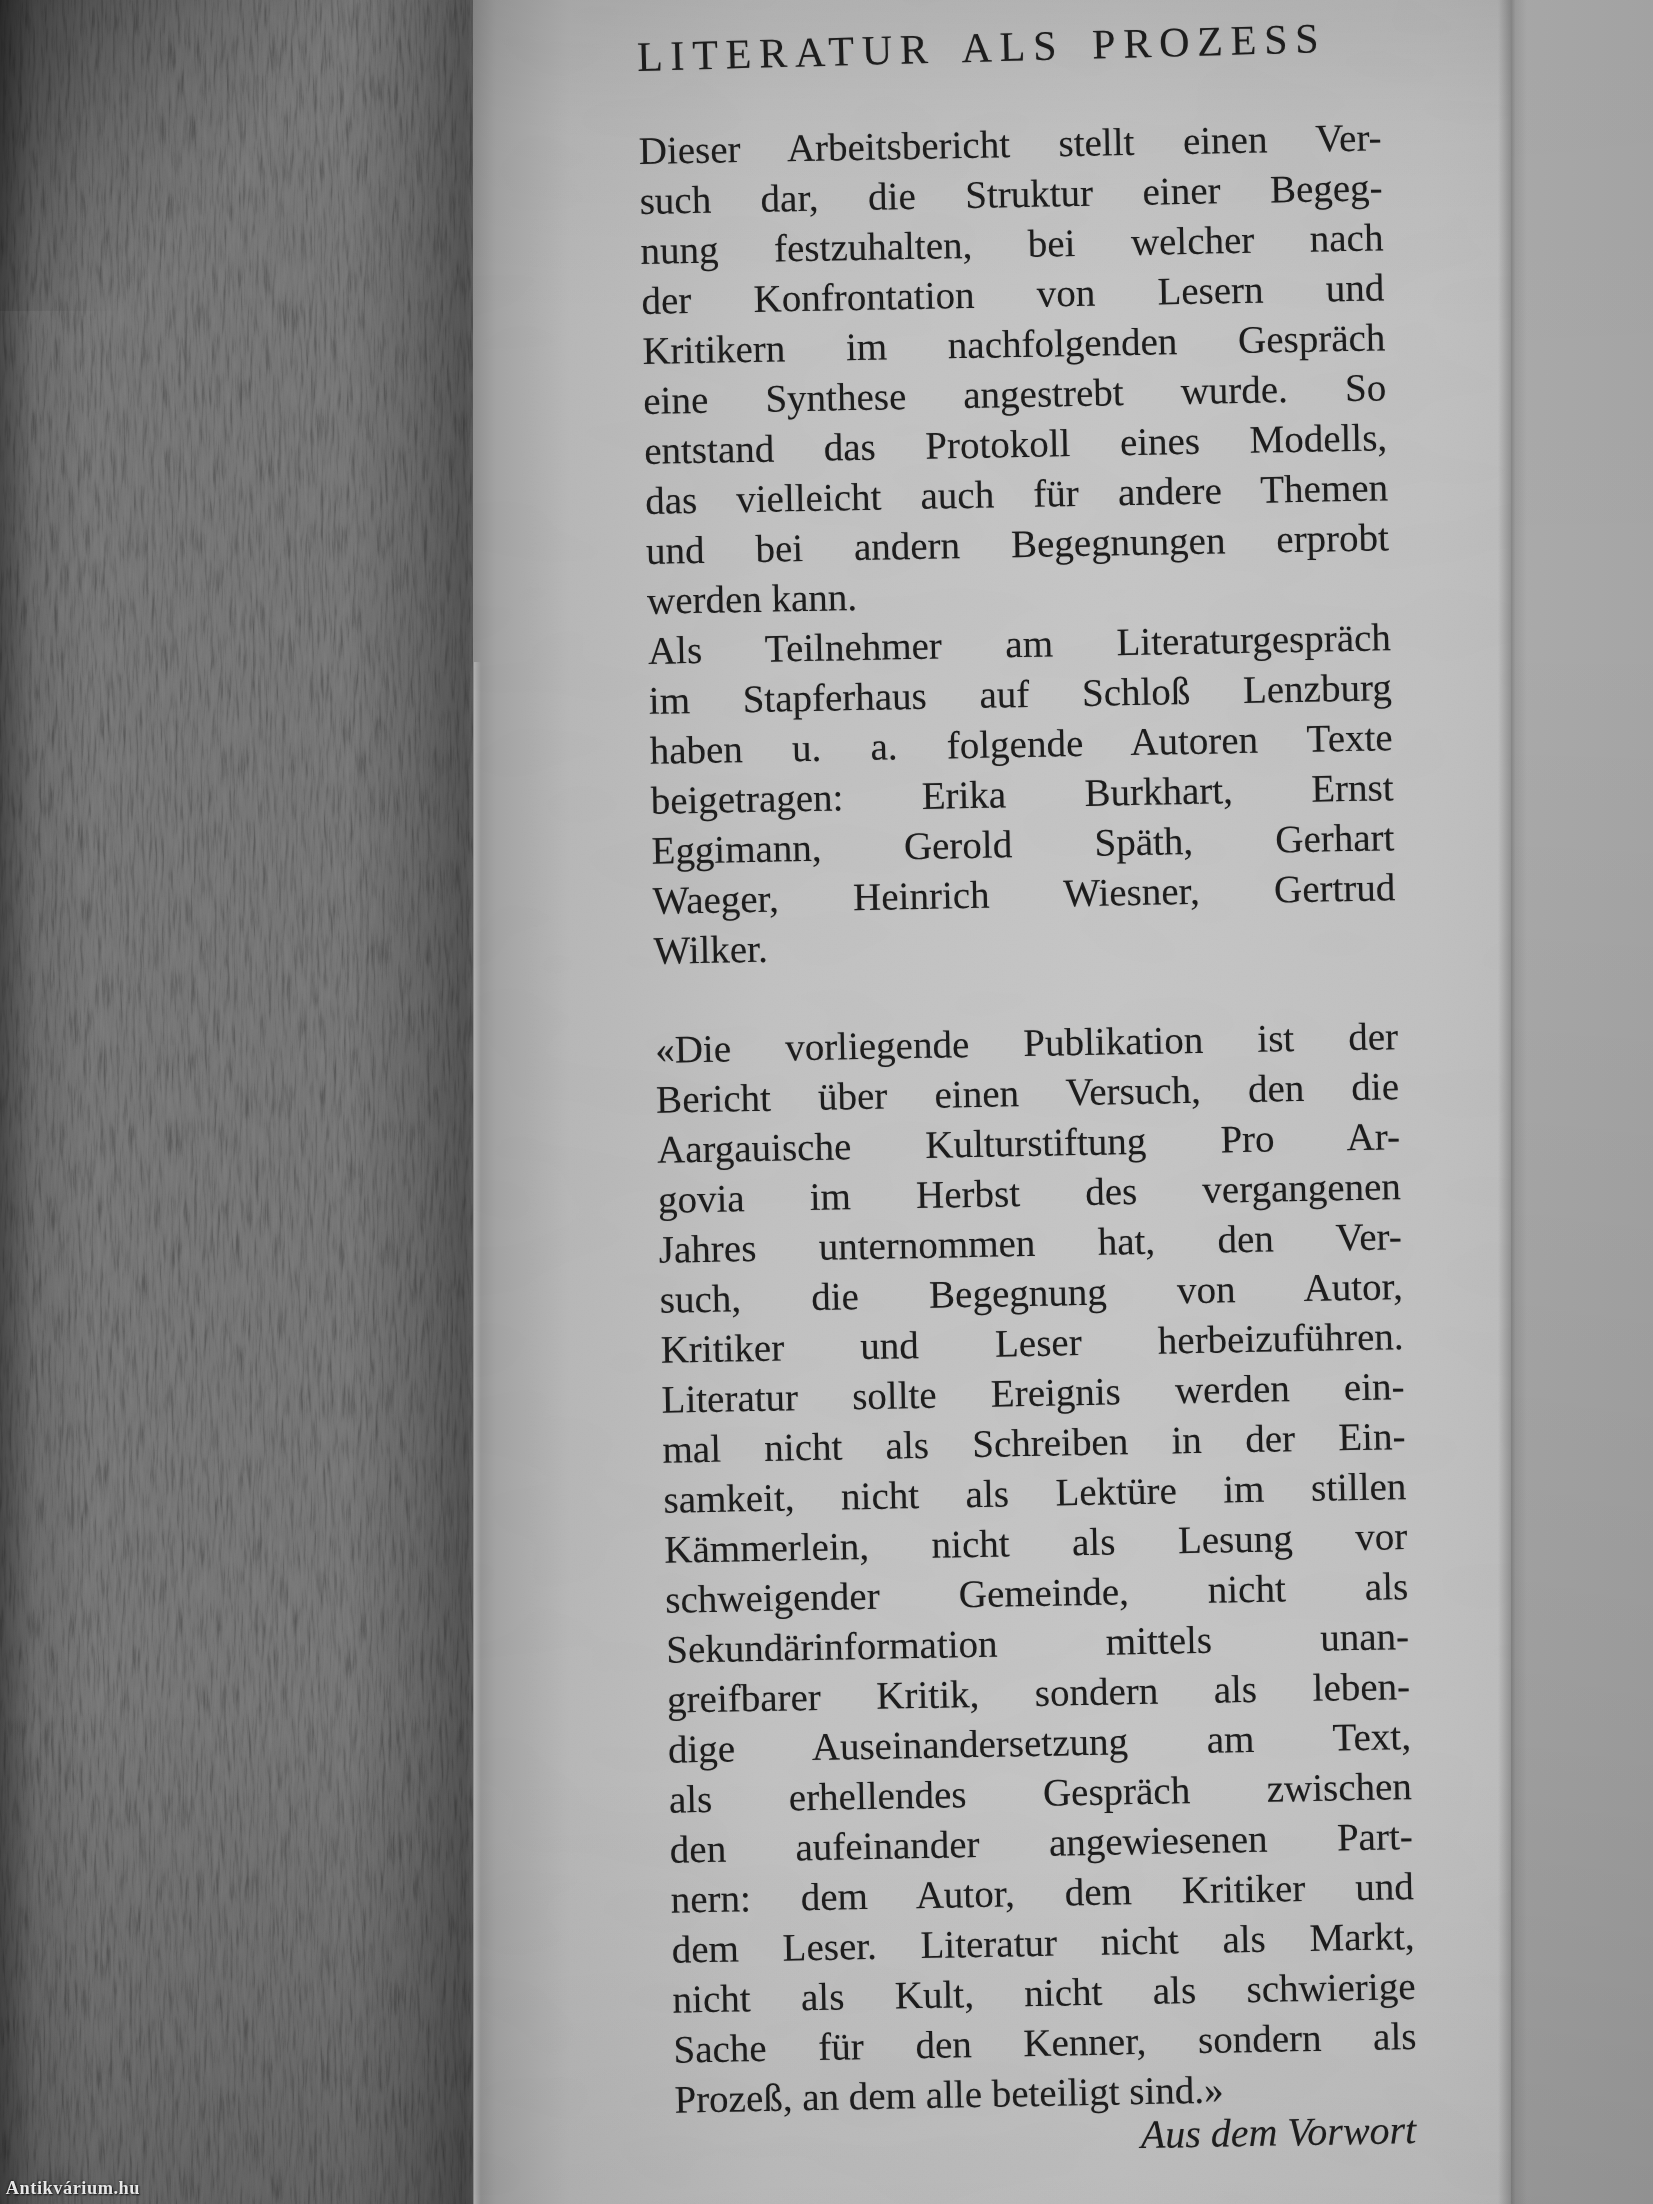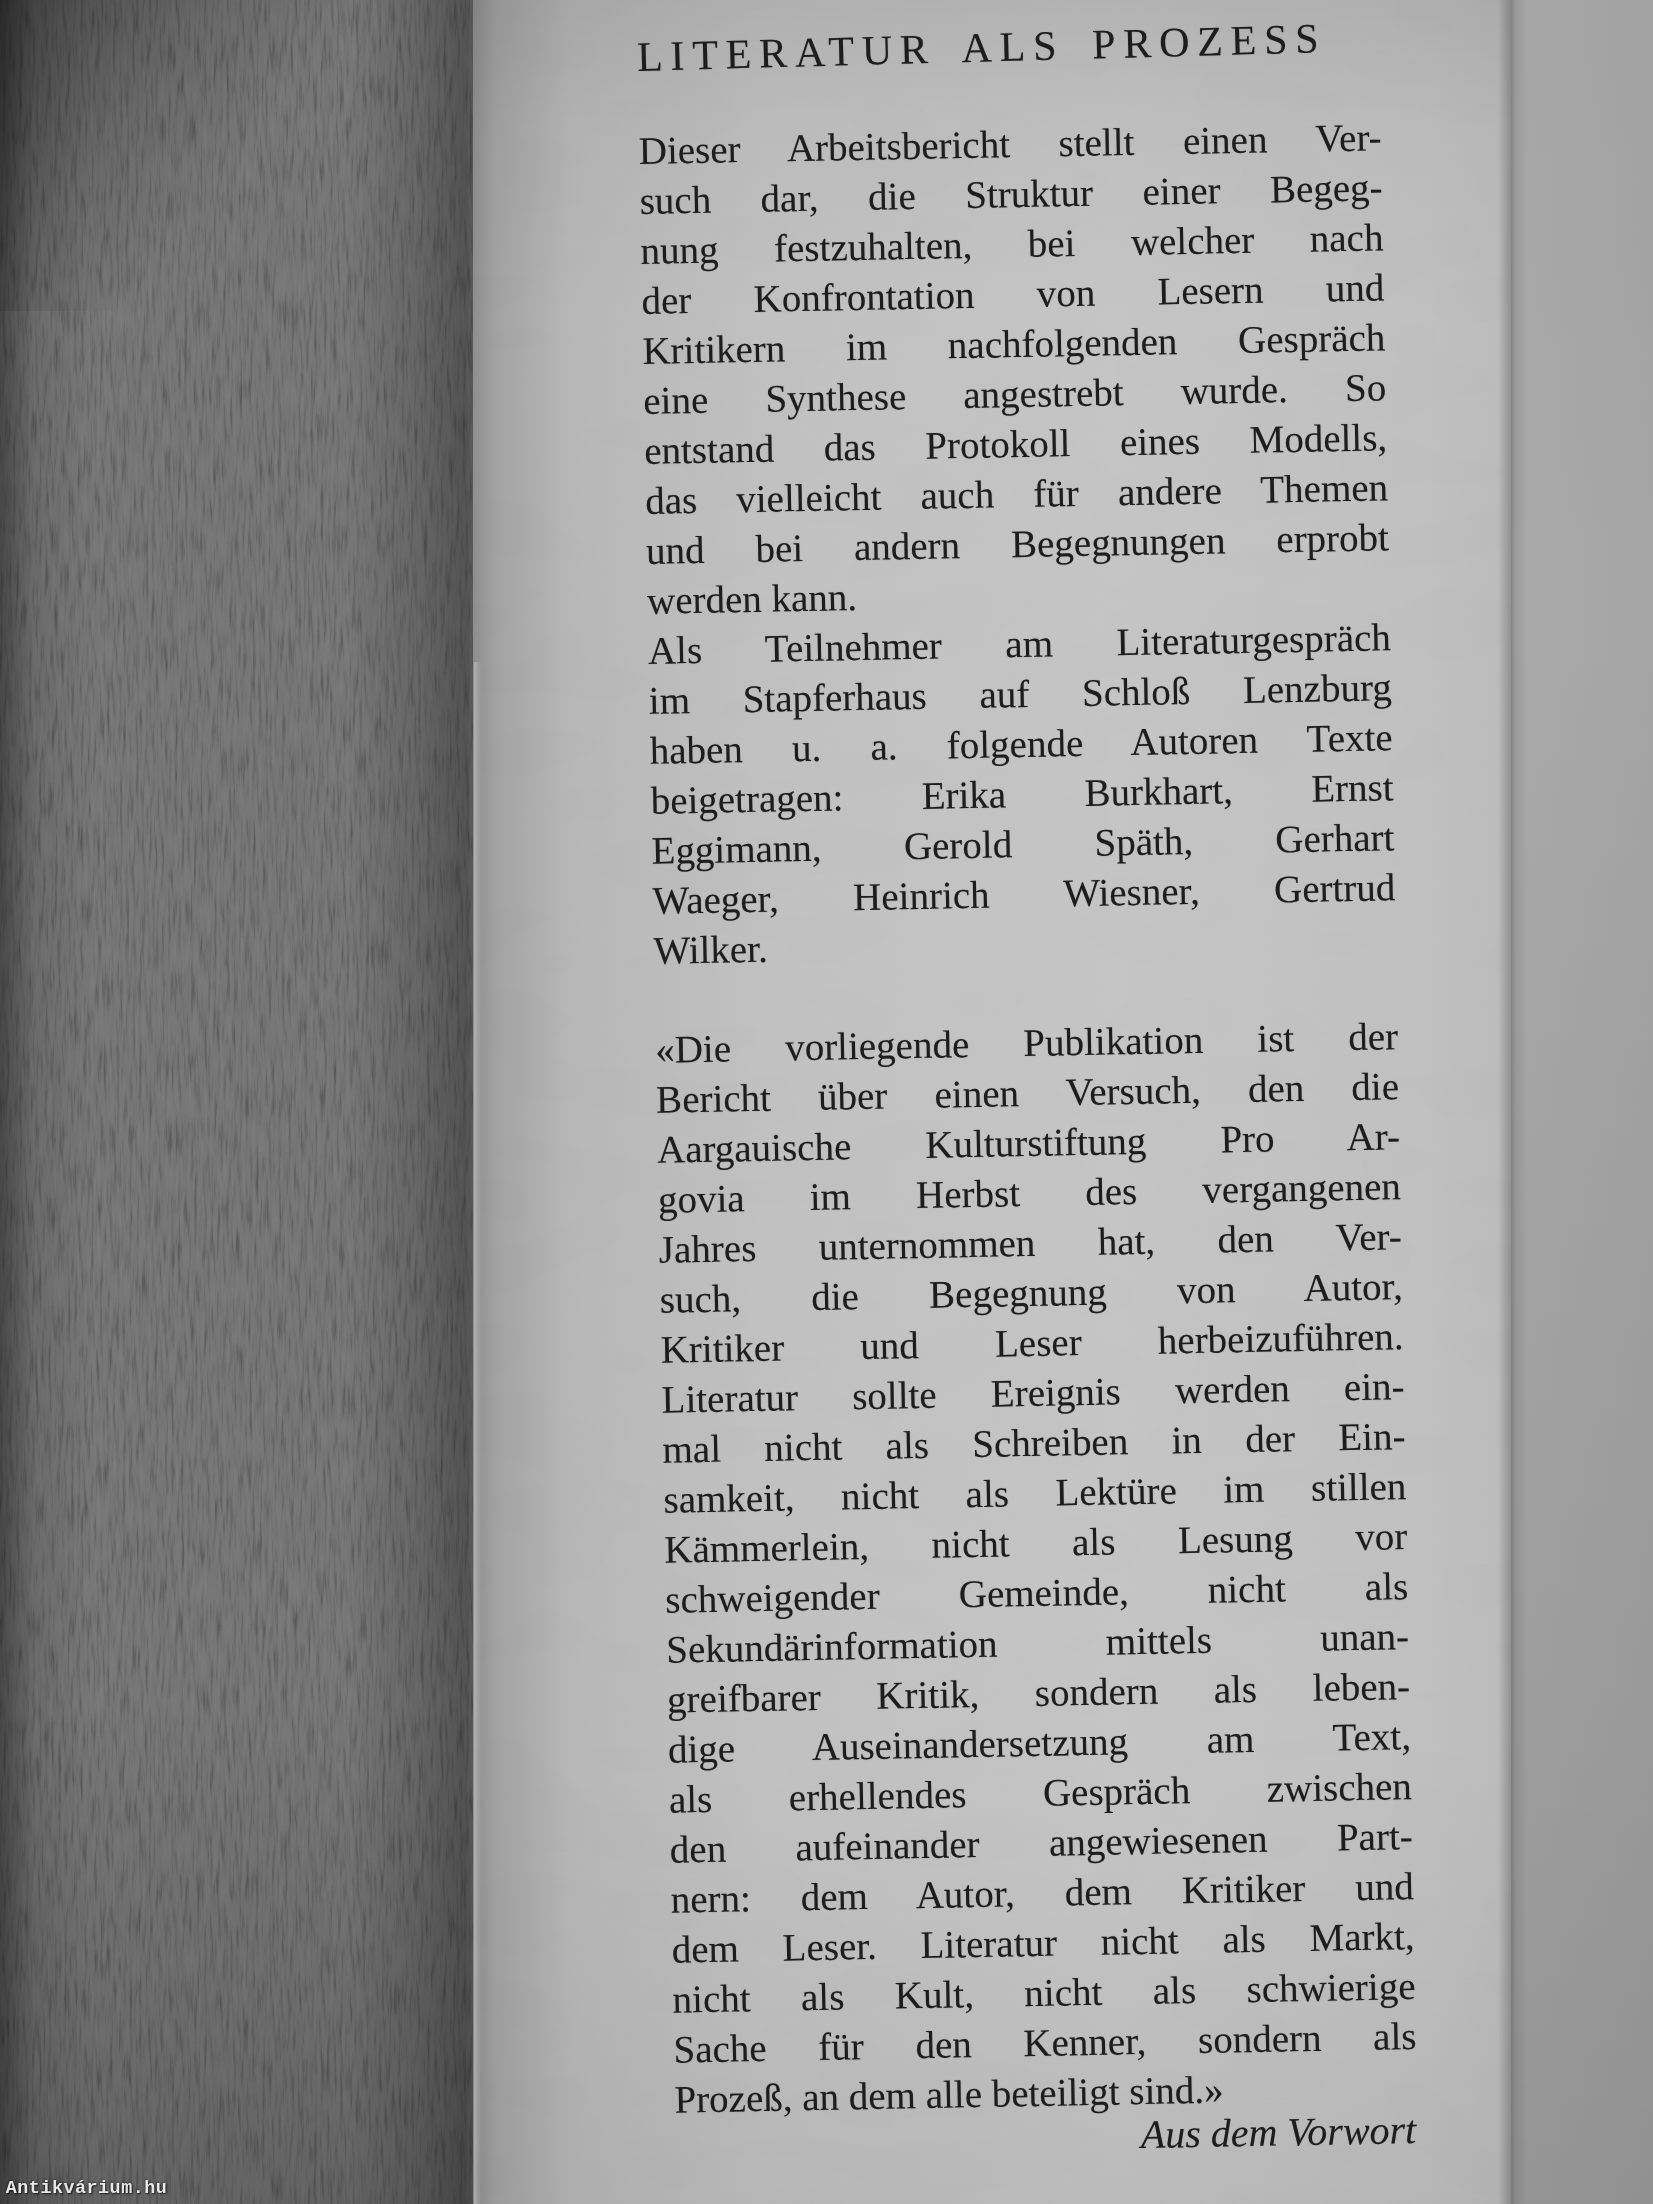--- a/index.html
+++ b/index.html
@@ -117,21 +117,21 @@
     text-align: right;
     padding-right: 1.9px;
     margin-top: -5.8px;
   }
 
   
   .watermark {
     position: absolute;
     left: 5.8px;
     top: 2178px;
-    font-family: Liberation Mono, monospace;
+    font-family: Liberation Serif, serif;
     font-weight: bold;
     font-size: 18.4px;
     letter-spacing: 0.5px;
     color: var(--watermark-text, #e8e8e8);
     text-shadow: 1px 1px 1.9px rgba(0,0,0,.8), -1px -1px 1.9px rgba(0,0,0,.35);
   }
 
   
   svg.grain {
     position: absolute; inset: 0; width: 100%; height: 100%;

